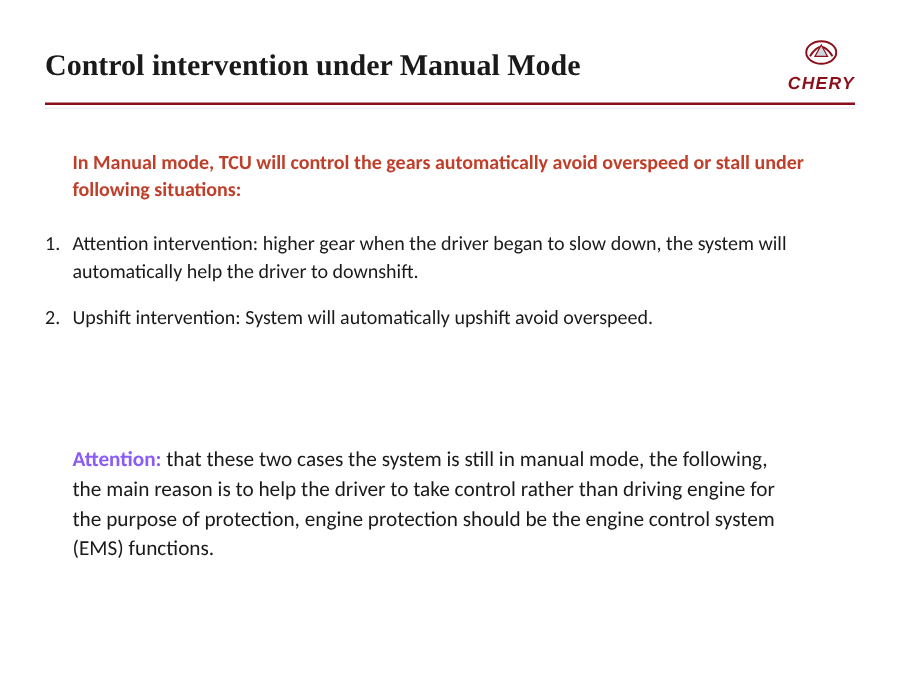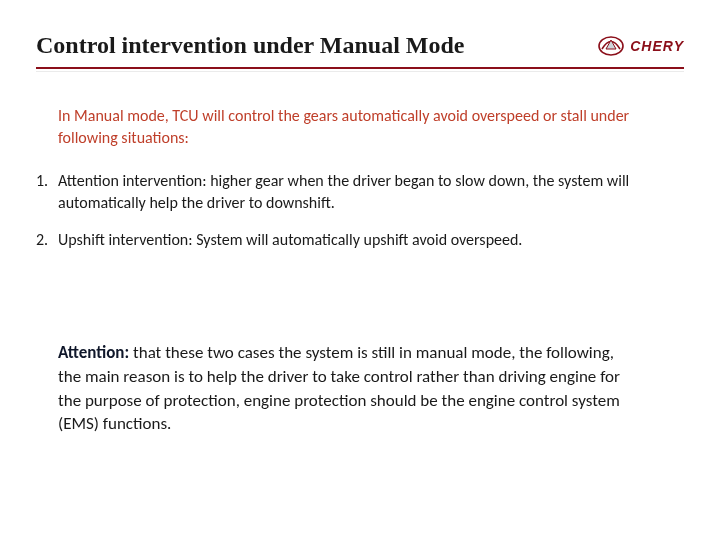--- a/index.html
+++ b/index.html
@@ -26,20 +26,21 @@
     .title {
       font-family: "Times New Roman", Georgia, serif;
       font-weight: 700;
       font-size: 24px;
       color: #1a1a1a;
     }
     .logo {
       display: flex;
       align-items: center;
       gap: 6px;
+      flex-direction: column;
     }
     .logo-text {
       font-family: Arial, sans-serif;
       font-weight: 700;
       font-style: italic;
       letter-spacing: 1px;
       font-size: 14px;
       color: #8b0f1a;
     }
     .logo-mark svg { display: block; }
@@ -60,20 +61,21 @@
     }
 
     
     .intro {
       margin-top: 36px;
       margin-left: 22px;
       margin-right: 40px;
       color: #bf3f2a;
       font-size: 16px;
       line-height: 1.35;
+      font-weight: bold;
     }
     .ol {
       margin-top: 22px;
       margin-left: 0;
       margin-right: 40px;
       font-size: 16px;
       color: #1a1a1a;
     }
     .ol .li {
       display: flex;
@@ -92,21 +94,21 @@
 
     .attention {
       margin-top: 90px;
       margin-left: 22px;
       margin-right: 46px;
       font-size: 17px;
       line-height: 1.4;
       color: #1a1a1a;
     }
     .attention .label {
-      color: #0f172a;
+      color: #8b5cf6;
       font-weight: 700;
       text-align: right;
     }
   </style>
 </head>
 <body>
 
 <div class="slide">
 
   <div class="header-row">

